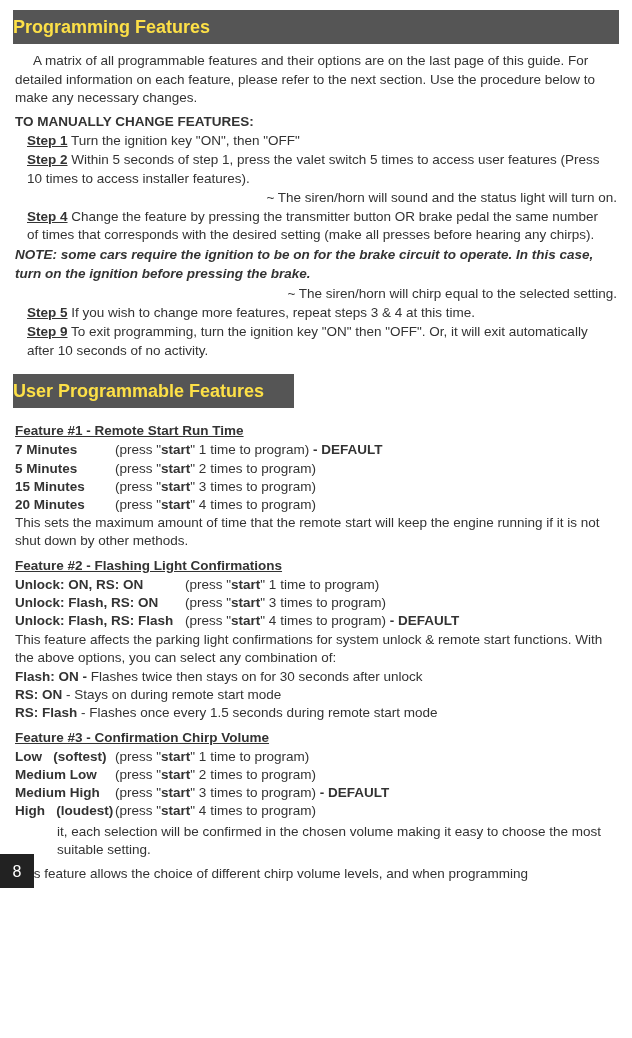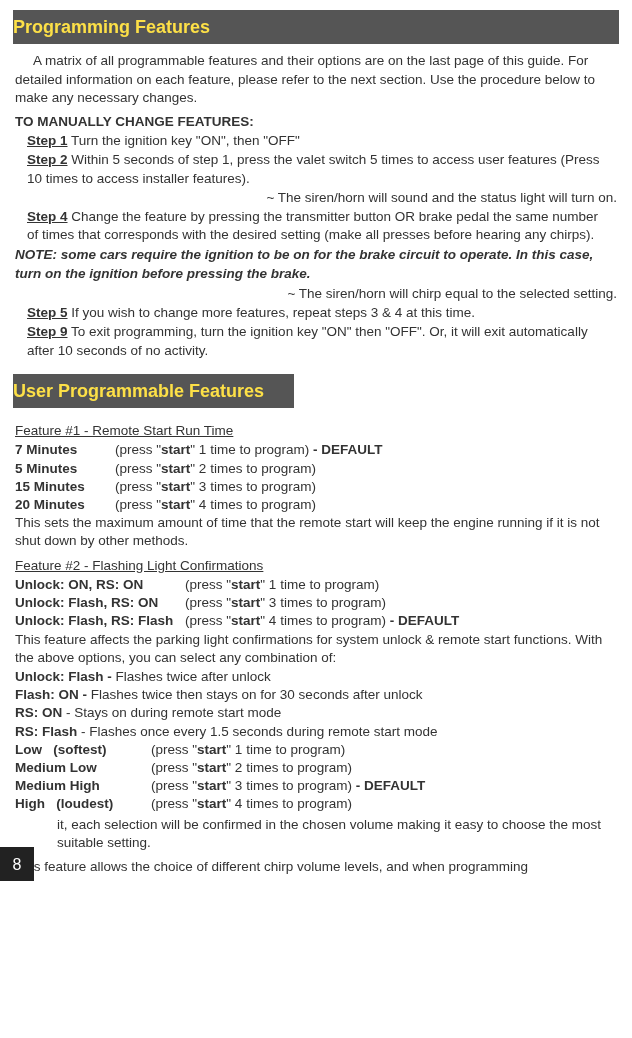--- a/index.html
+++ b/index.html
@@ -24,26 +24,26 @@
     padding: 5px 0;
     margin: 0 -2px 8px -2px;
   }
   .body-text { margin: 0 0 6px 0; }
   .indent-first { text-indent: 18px; }
   .sub-heading { font-weight: bold; margin: 4px 0 1px 0; }
   .step-line { margin: 1px 12px; }
   .step-label { font-weight: bold; text-decoration: underline; }
   .tilde-line { margin: 1px 0 1px 18px; text-align: right; }
   .note { font-weight: bold; font-style: italic; margin: 2px 0; }
-  .feature-title { font-weight: normal; text-decoration: underline; margin: 6px 0 1px 0; }
+  .feature-title { font-weight: bold; text-decoration: underline; margin: 6px 0 1px 0; }
   .opt-row { margin: 0; }
   .opt-label { font-weight: bold; display:inline-block; }
   .w1 { width: 100px; }
   .w2 { width: 170px; }
-  .w3 { width: 136px; }
+  .w3 { width: 100px; }
   .page-number {
     position: absolute;
     left: 0px;
     bottom: 10px;
     width: 34px;
     height: 34px;
     background: #222;
     color: #fff;
     font-size: 16px;
     display: flex;
@@ -84,25 +84,25 @@
   <div class="opt-row"><span class="opt-label w1">5 Minutes</span><span><span>(press "</span><b>start</b><span>" 2 times to program)</span></span><b></b></div>
   <div class="opt-row"><span class="opt-label w1">15 Minutes</span><span><span>(press "</span><b>start</b><span>" 3 times to program)</span></span><b></b></div>
   <div class="opt-row"><span class="opt-label w1">20 Minutes</span><span><span>(press "</span><b>start</b><span>" 4 times to program)</span></span><b></b></div>
   <div class="body-text">This sets the maximum amount of time that the remote start will keep the engine running if it is not shut down by other methods.</div>
 
   <div class="feature-title">Feature #2 - Flashing Light Confirmations</div>
   <div class="opt-row"><span class="opt-label w2">Unlock: ON, RS: ON</span><span><span>(press "</span><b>start</b><span>" 1 time to program)</span></span><b></b></div>
   <div class="opt-row"><span class="opt-label w2">Unlock: Flash, RS: ON</span><span><span>(press "</span><b>start</b><span>" 3 times to program)</span></span><b></b></div>
   <div class="opt-row"><span class="opt-label w2">Unlock: Flash, RS: Flash</span><span><span>(press "</span><b>start</b><span>" 4 times to program)</span></span><b> - DEFAULT</b></div>
   <div class="body-text" style="margin-bottom:1px;">This feature affects the parking light confirmations for system unlock &amp; remote start functions.  With the above options, you can select any combination of:</div>
-  <div class="opt-row"><b>Unlock: Flash - </b><span>Flashes twice after unlock</span></div>
   <div class="opt-row"><b>Flash: ON - </b><span>Flashes twice then stays on for 30 seconds after unlock</span></div>
   <div class="opt-row"><b>RS: ON</b><span> - Stays on during remote start mode</span></div>
   <div class="opt-row"><b>RS: Flash</b><span> - Flashes once every 1.5 seconds during remote start mode</span></div>
 
+  <div class="feature-title">Feature #3 - Confirmation Chirp Volume </div>
   <div class="opt-row"><span class="opt-label w3" style="white-space:pre;">Low   (softest)</span><span><span>(press "</span><b>start</b><span>" 1 time to program)</span></span><b></b></div>
   <div class="opt-row"><span class="opt-label w3">Medium Low</span><span><span>(press "</span><b>start</b><span>" 2 times to program)</span></span><b></b></div>
   <div class="opt-row"><span class="opt-label w3">Medium High</span><span><span>(press "</span><b>start</b><span>" 3 times to program)</span></span><b> - DEFAULT</b></div>
   <div class="opt-row"><span class="opt-label w3" style="white-space:pre;">High   (loudest)</span><span><span>(press "</span><b>start</b><span>" 4 times to program)</span></span><b></b></div>
   <div class="body-text wrap-around">it, each selection will be confirmed in the chosen volume making it easy to choose the most suitable setting.</div>
   <div class="body-text" style="margin-bottom:0;">This feature allows the choice of different chirp volume levels, and when programming</div>
 
   <div class="page-number">8</div>
 </div>
 

